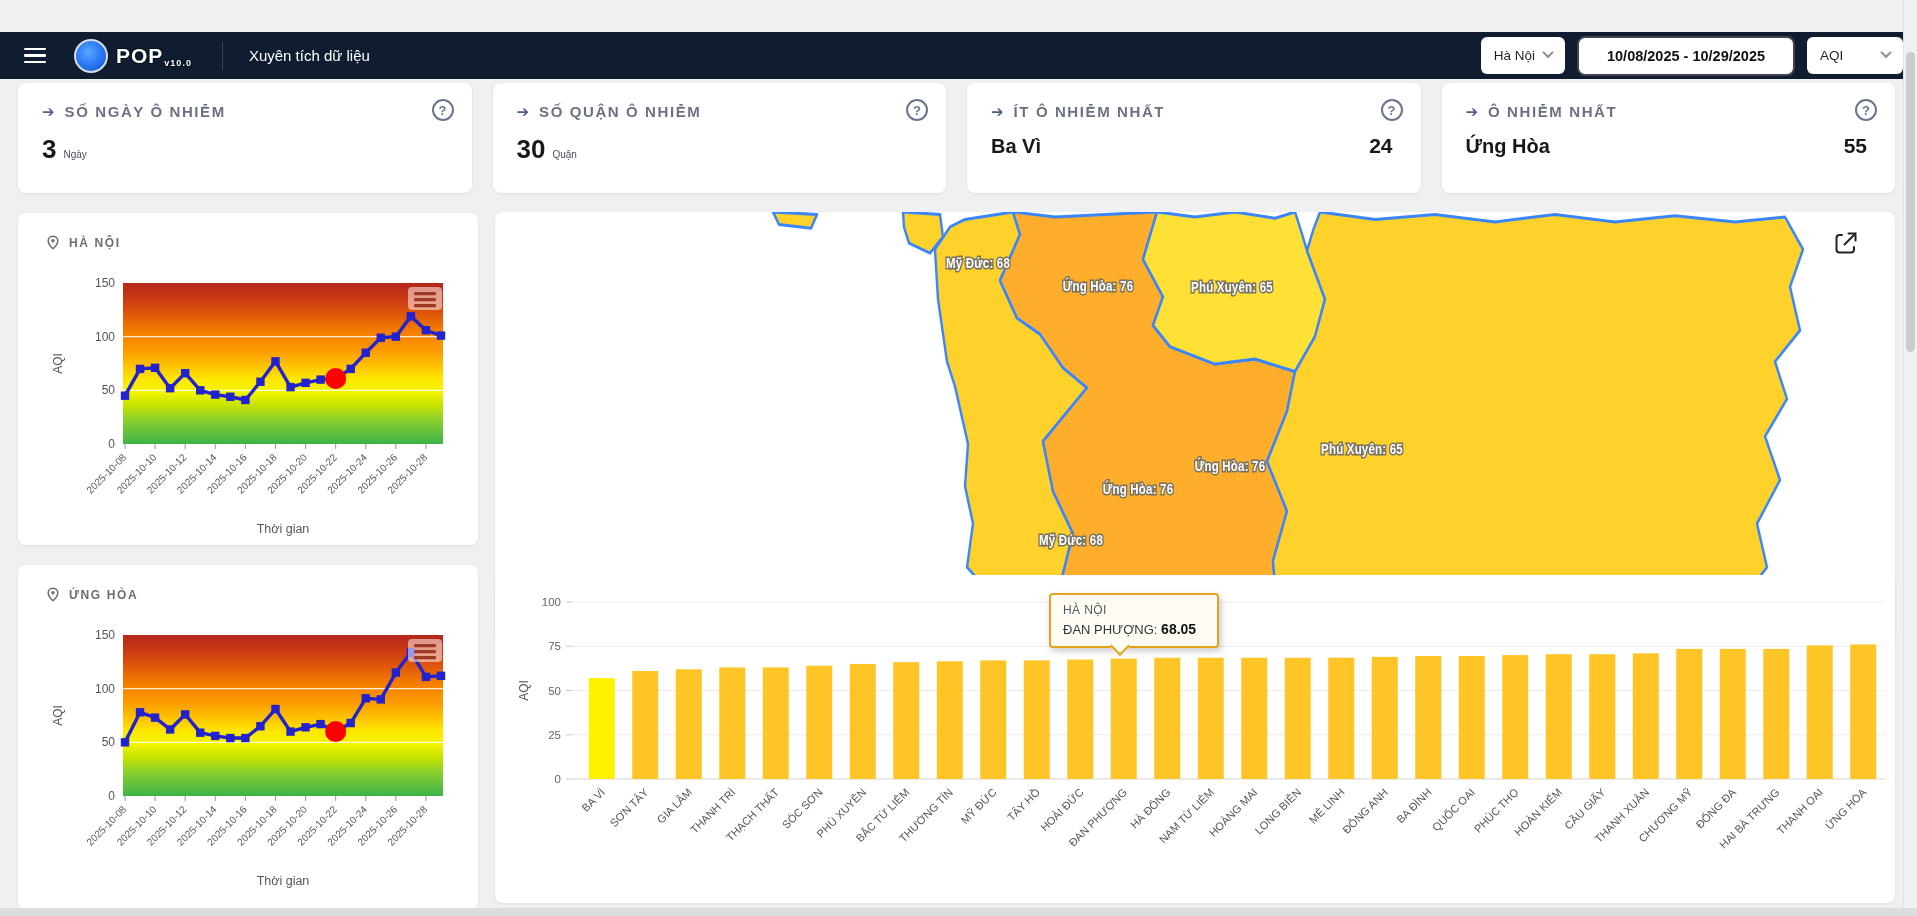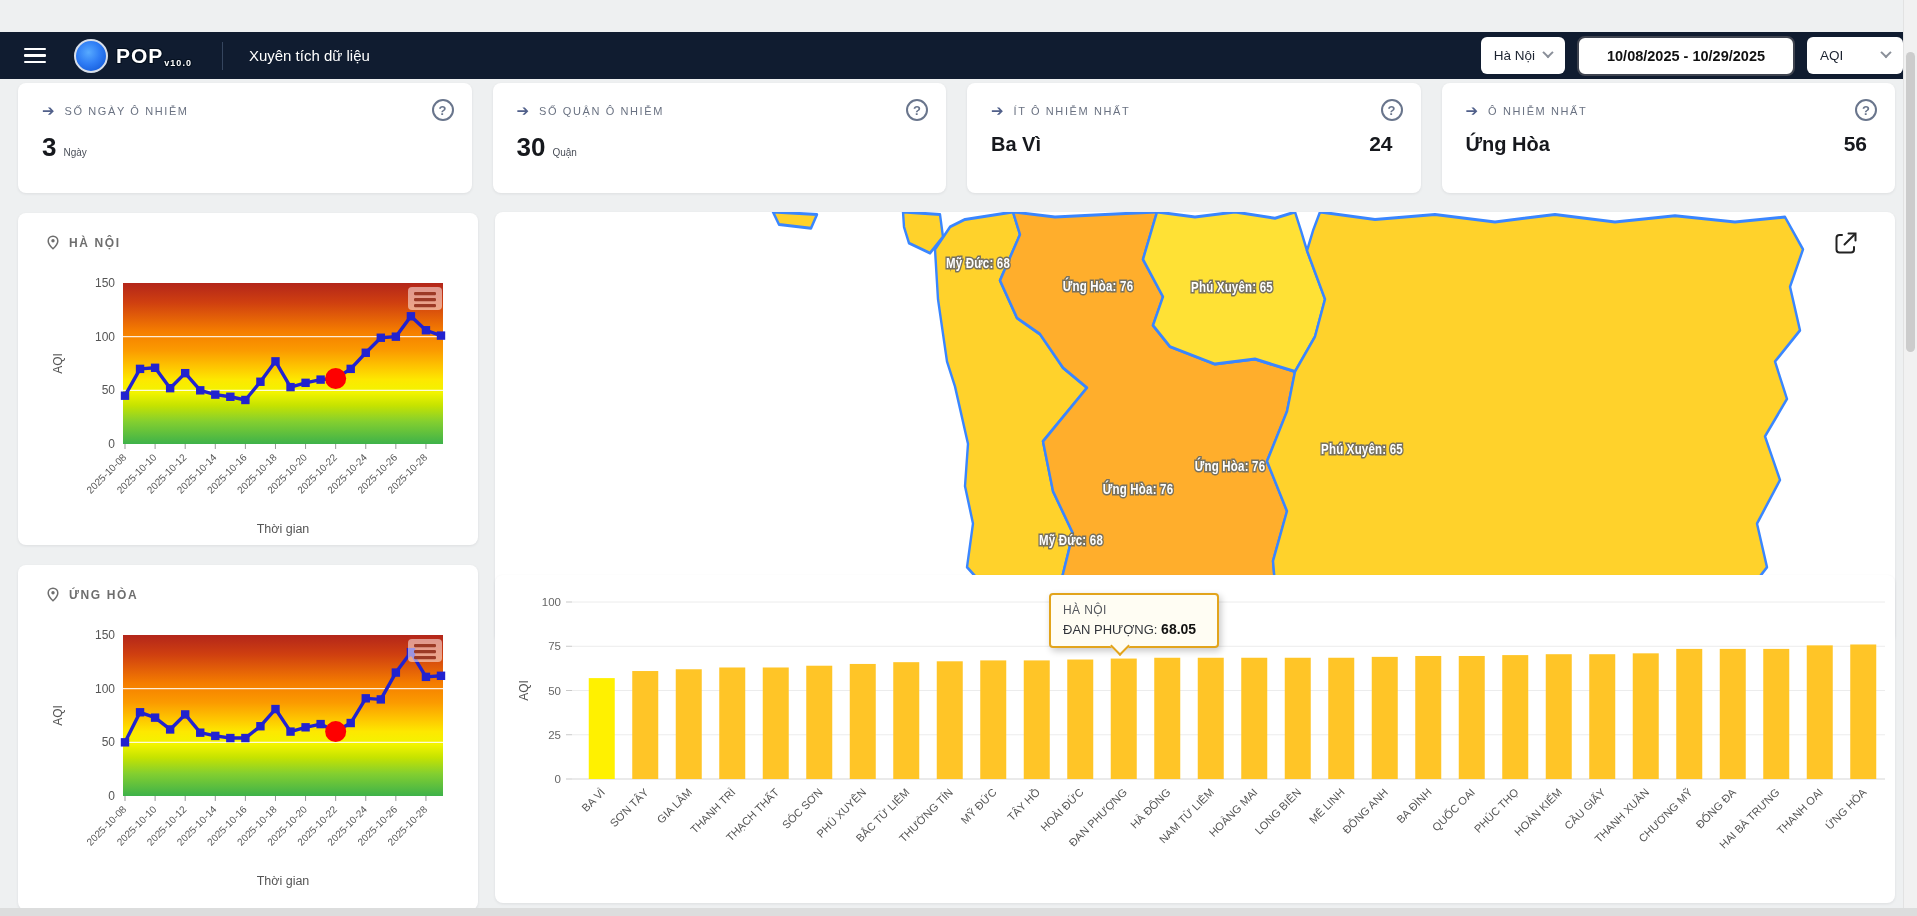--- a/index.html
+++ b/index.html
@@ -29,21 +29,21 @@
               display:flex; align-items:center; padding:0 16px; font-size:14.5px; color:#111;
               font-weight:700; min-width:218px; justify-content:center; }
 
   
   .stats-row { position:absolute; left:18px; top:83px; width:1877px; height:110px;
                display:grid; grid-template-columns:repeat(4,1fr); gap:21px; }
   .stat-card { background:#fff; border-radius:8px; box-shadow:0 1px 3px rgba(20,30,40,.08);
                padding:20px 22px 16px 24px; position:relative; }
   .stat-head { display:flex; align-items:center; gap:10px; }
   .arrow-ico { color:#51608a; font-size:15px; line-height:1; }
-  .stat-label { font-size:11px; font-weight:400; letter-spacing:1.6px; color:#6a7282; }
+  .stat-label { font-size:15px; font-weight:700; letter-spacing:1.6px; color:#6a7282; }
   .help-ico { position:absolute; right:18px; top:16px; width:22px; height:22px; border:2px solid #69758c;
               border-radius:50%; color:#69758c; font-size:13px; font-weight:700; display:flex;
               align-items:center; justify-content:center; cursor:pointer; }
   .stat-value-row { display:flex; align-items:baseline; margin-top:14px; }
   .stat-big { font-size:26px; font-weight:800; color:#16181d; }
   .stat-unit { font-size:10px; color:#4a4f59; margin-left:7px; font-weight:500; }
   .stat-name { font-size:20px; font-weight:700; color:#16181d; }
   .stat-metric { margin-left:auto; font-size:21px; font-weight:700; color:#16181d; padding-right:6px; }
 
   
@@ -165,21 +165,21 @@
       </div>
     </div>
     <div class="stat-card">
       <div class="stat-head">
         <span class="arrow-ico">➔</span>
         <span class="stat-label">Ô NHIỄM NHẤT</span>
       </div>
       <div class="help-ico">?</div>
       <div class="stat-value-row">
         <span class="stat-name">Ứng Hòa</span>
-        <span class="stat-metric">56</span>
+        <span class="stat-metric">55</span>
       </div>
     </div>
   </div>
 
   <div class="card chart-card-1">
     <div class="mini-title">
       <svg width="14" height="15" viewBox="0 0 14 15">
         <path d="M7 1.2 C4.2 1.2 2.2 3.3 2.2 6 C2.2 9.4 7 13.8 7 13.8 C7 13.8 11.8 9.4 11.8 6 C11.8 3.3 9.8 1.2 7 1.2 Z" fill="none" stroke="#6e6e6e" stroke-width="1.5"></path>
         <circle cx="7" cy="5.8" r="1.7" fill="#6e6e6e"></circle>
       </svg>

